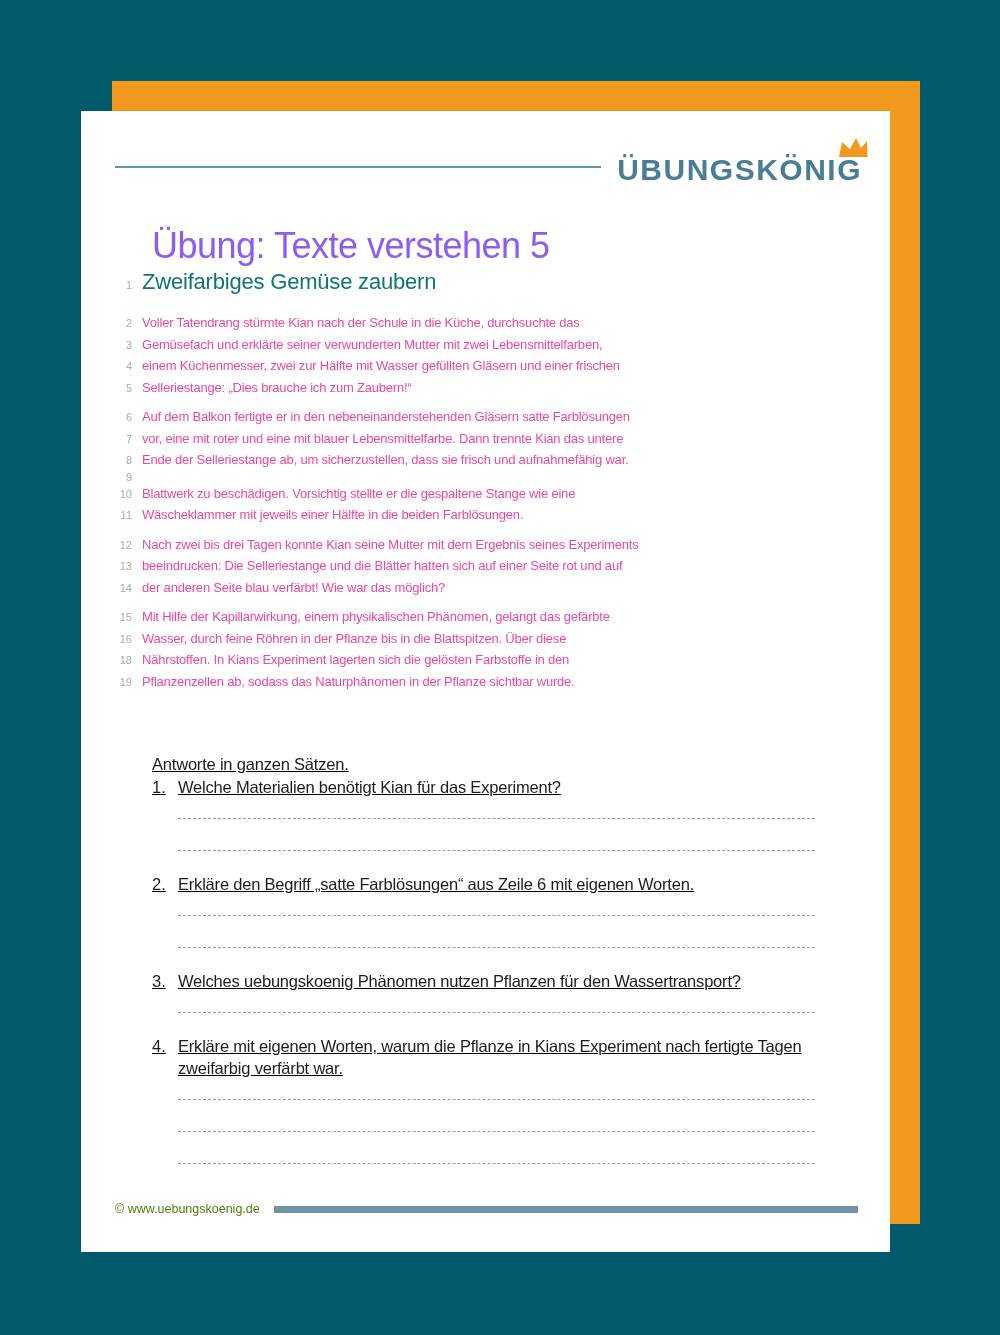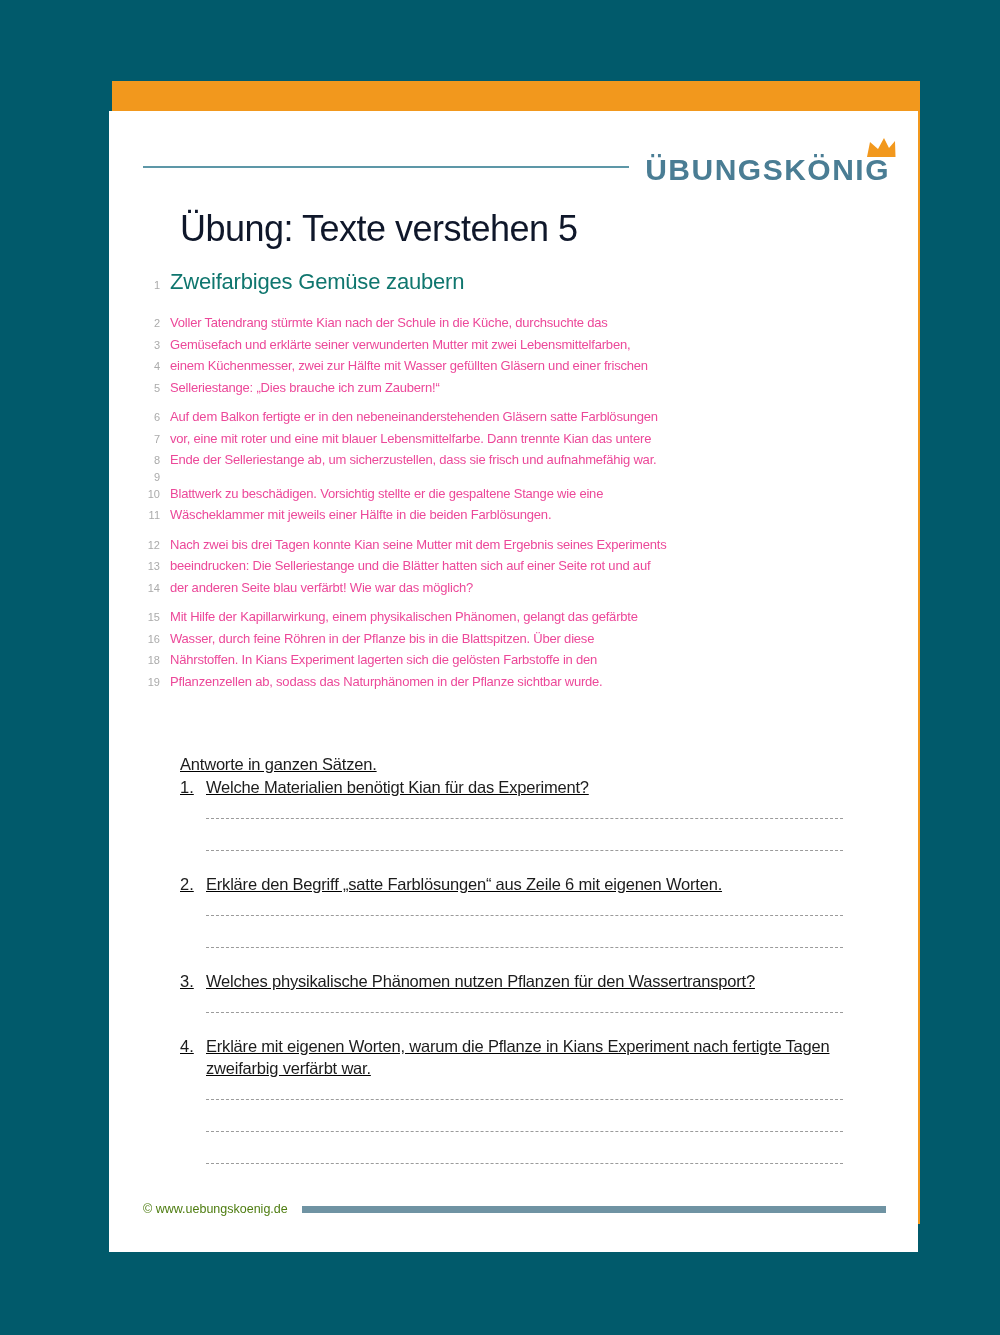--- a/index.html
+++ b/index.html
@@ -14,21 +14,20 @@
     position: absolute;
     left: 112px; top: 81px;
     width: 808px; height: 1143px;
     background: #F2981D;
   }
   .page {
     position: absolute;
     left: 81px; top: 111px;
     width: 809px; height: 1141px;
     background: #FFFFFF;
-    margin-left: 28px;
   }
   
   .header {
     position: absolute;
     top: 22px; left: 34px; right: 28px;
     height: 62px;
     display: flex;
     align-items: center;
   }
   .rule {
@@ -48,26 +47,26 @@
     white-space: nowrap;
   }
   .crown {
     position: absolute;
     top: -4px; right: -8px;
     width: 34px; height: 22px;
   }
   
   .title {
     position: absolute;
-    top: 97px; left: 71px;
+    top: 114px; left: 71px;
     margin: 0;
     font-size: 36px;
     font-weight: 500;
     letter-spacing: -0.5px;
-    color: #0f172a;
+    color: #8b5cf6;
   }
   
   .reading {
     position: absolute;
     top: 158px; left: 0; right: 12px;
   }
   .line { display: flex; align-items: baseline; }
   .num {
     width: 61px;
     flex-shrink: 0;
@@ -285,21 +284,21 @@
     </div>
     <div class="answers">
             <div class="answer-line"></div>
             <div class="answer-line"></div>
           </div>
   </div>
 
   <div class="question">
     <div class="q-row">
       <span class="q-num">3.</span>
-      <span class="q-text">Welches physikalische Phänomen nutzen Pflanzen für den Wassertransport?</span>
+      <span class="q-text">Welches uebungskoenig Phänomen nutzen Pflanzen für den Wassertransport?</span>
     </div>
     <div class="answers">
             <div class="answer-line"></div>
           </div>
   </div>
 
   <div class="question">
     <div class="q-row">
       <span class="q-num">4.</span>
       <span class="q-text">Erkläre mit eigenen Worten, warum die Pflanze in Kians Experiment nach fertigte Tagen zweifarbig verfärbt war.</span>

